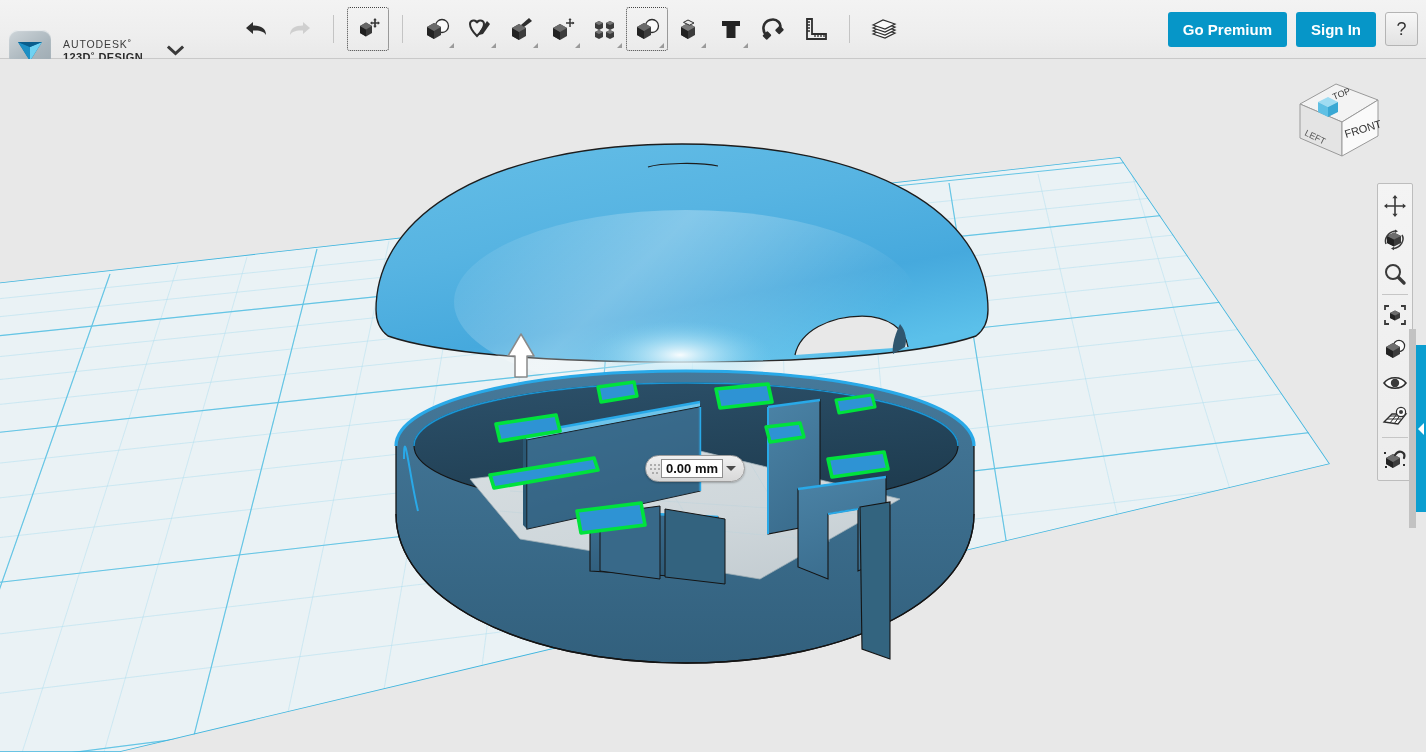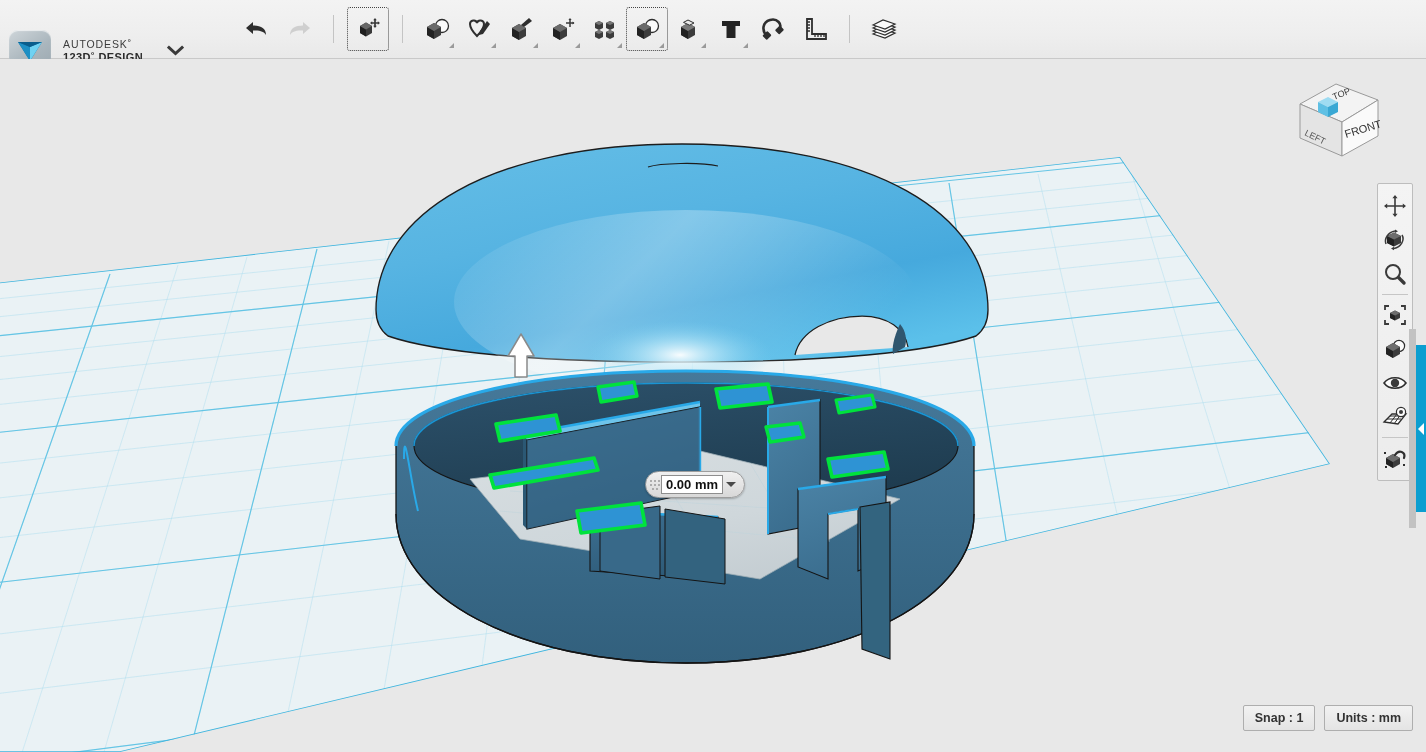--- a/index.html
+++ b/index.html
@@ -93,21 +93,21 @@
     background: #0b9ed0; cursor: pointer;
     display: flex; align-items: center; justify-content: center;
   }
   .panel-tab-edge {
     position: absolute; right: 10px; top: 270px; width: 7px; height: 199px;
     background: #c2c2c2;
   }
 
   
   .dim-widget {
-    position: absolute; left: 645px; top: 412px;
+    position: absolute; left: 645px; top: 396px;
     height: 27px; display: flex; align-items: center;
     background: linear-gradient(180deg,#f0f0f0,#d8d8d8);
     border: 1px solid #9d9d9d; border-radius: 14px;
     padding: 0 5px 0 3px;
     box-shadow: 0 1px 2px rgba(0,0,0,.25);
   }
   .dim-grip { width: 12px; height: 17px; display: flex; flex-wrap: wrap; align-content: center; justify-content: center; }
   .dim-grip i { width: 2px; height: 2px; background: #9a9a9a; border-radius: 50%; margin: 1px; }
   .dim-input {
     width: 62px; height: 19px; font-size: 13px; font-weight: bold;
@@ -294,20 +294,25 @@
           <g fill="#fbfbfb" stroke="#2e2e2e" stroke-width="1.2">
             <path d="M4 18 L14 13 L26 17 L16 22 Z"></path>
             <path d="M4 15 L14 10 L26 14 L16 19 Z"></path>
             <path d="M4 12 L14 7 L26 11 L16 16 Z"></path>
             <path d="M4 9 L14 4 L26 8 L16 13 Z"></path>
           </g>
         </svg>
       </div>
     </div>
 
+    <div class="tb-right">
+      <button class="pill">Go Premium</button>
+      <button class="pill">Sign In</button>
+      <div class="helpbtn">?</div>
+    </div>
   </div>
 
   <div class="viewport">
     <svg class="scene" width="1426" height="693" viewBox="0 0 1426 693">
       <defs>
         <linearGradient id="domeGrad" x1="0.15" y1="0" x2="0.7" y2="1">
           <stop offset="0%" stop-color="#63bde6"></stop>
           <stop offset="38%" stop-color="#57b4e2"></stop>
           <stop offset="72%" stop-color="#46a9dd"></stop>
           <stop offset="100%" stop-color="#5bc0ea"></stop>
@@ -612,18 +617,14 @@
       </div>
     </div>
 
     <div class="panel-tab-edge"></div>
     <div class="panel-tab">
       <svg width="7" height="12" viewBox="0 0 7 12">
         <path d="M6 0 L0 6 L6 12 Z" fill="#ffffff"></path>
       </svg>
     </div>
 
-    <div class="status">
-      <div class="status-box">Snap : 1</div>
-      <div class="status-box">Units : mm</div>
-    </div>
   </div>
 </div>
 
 </body></html>

